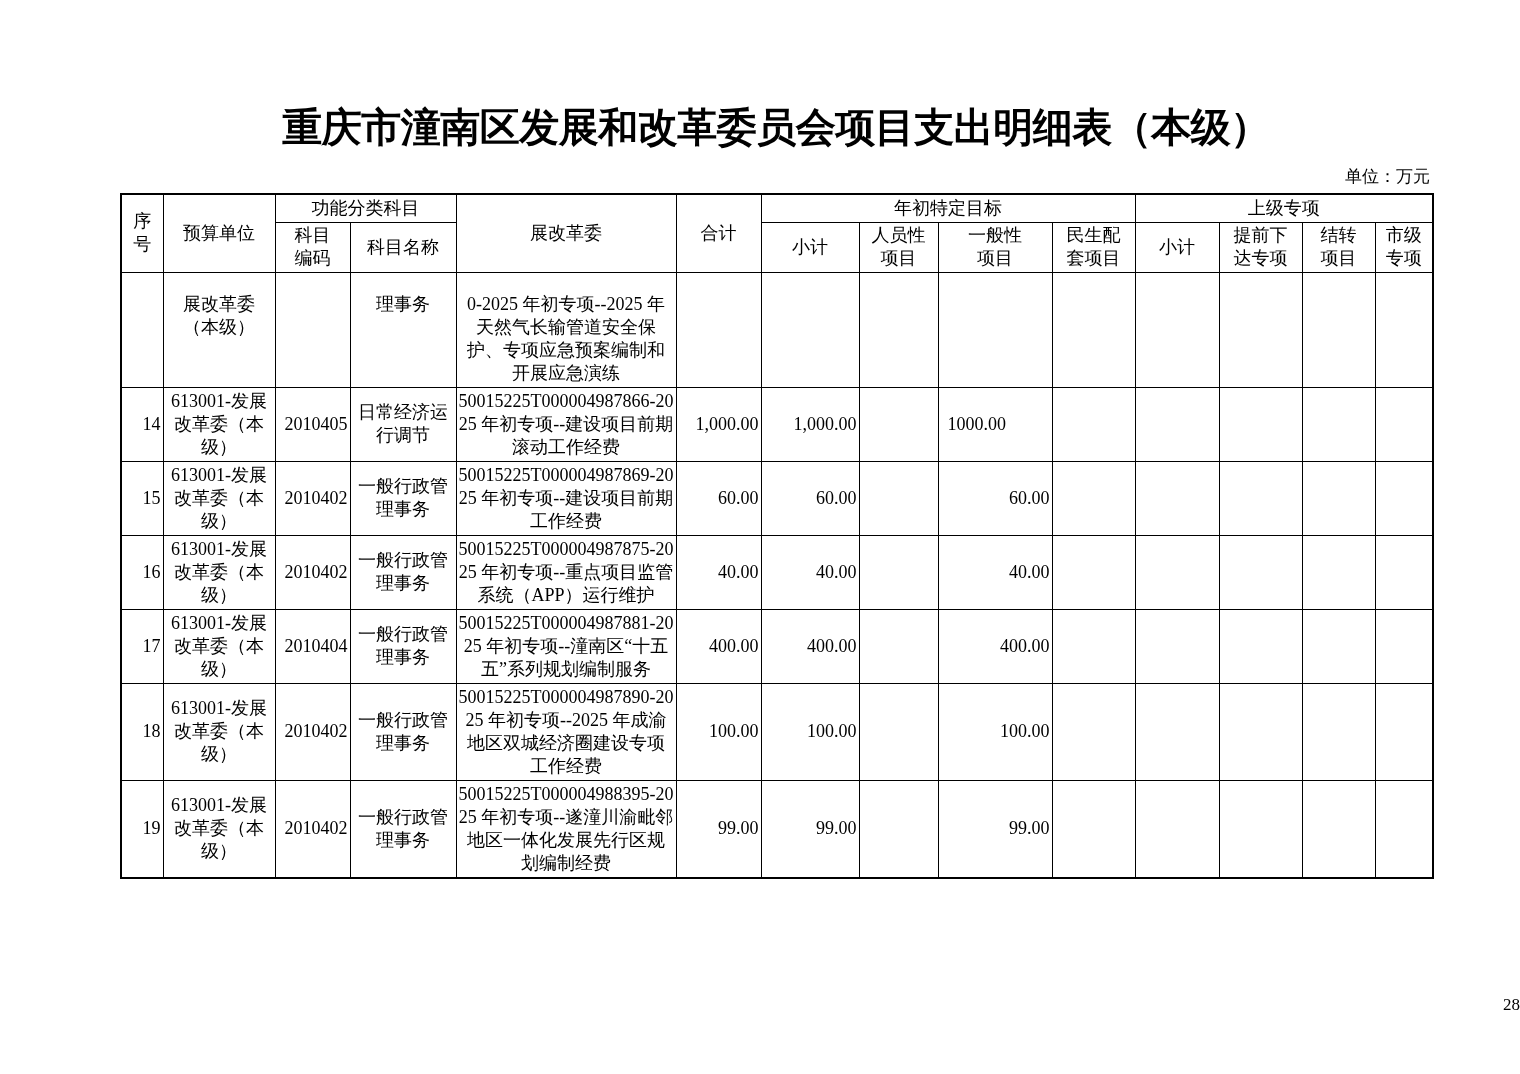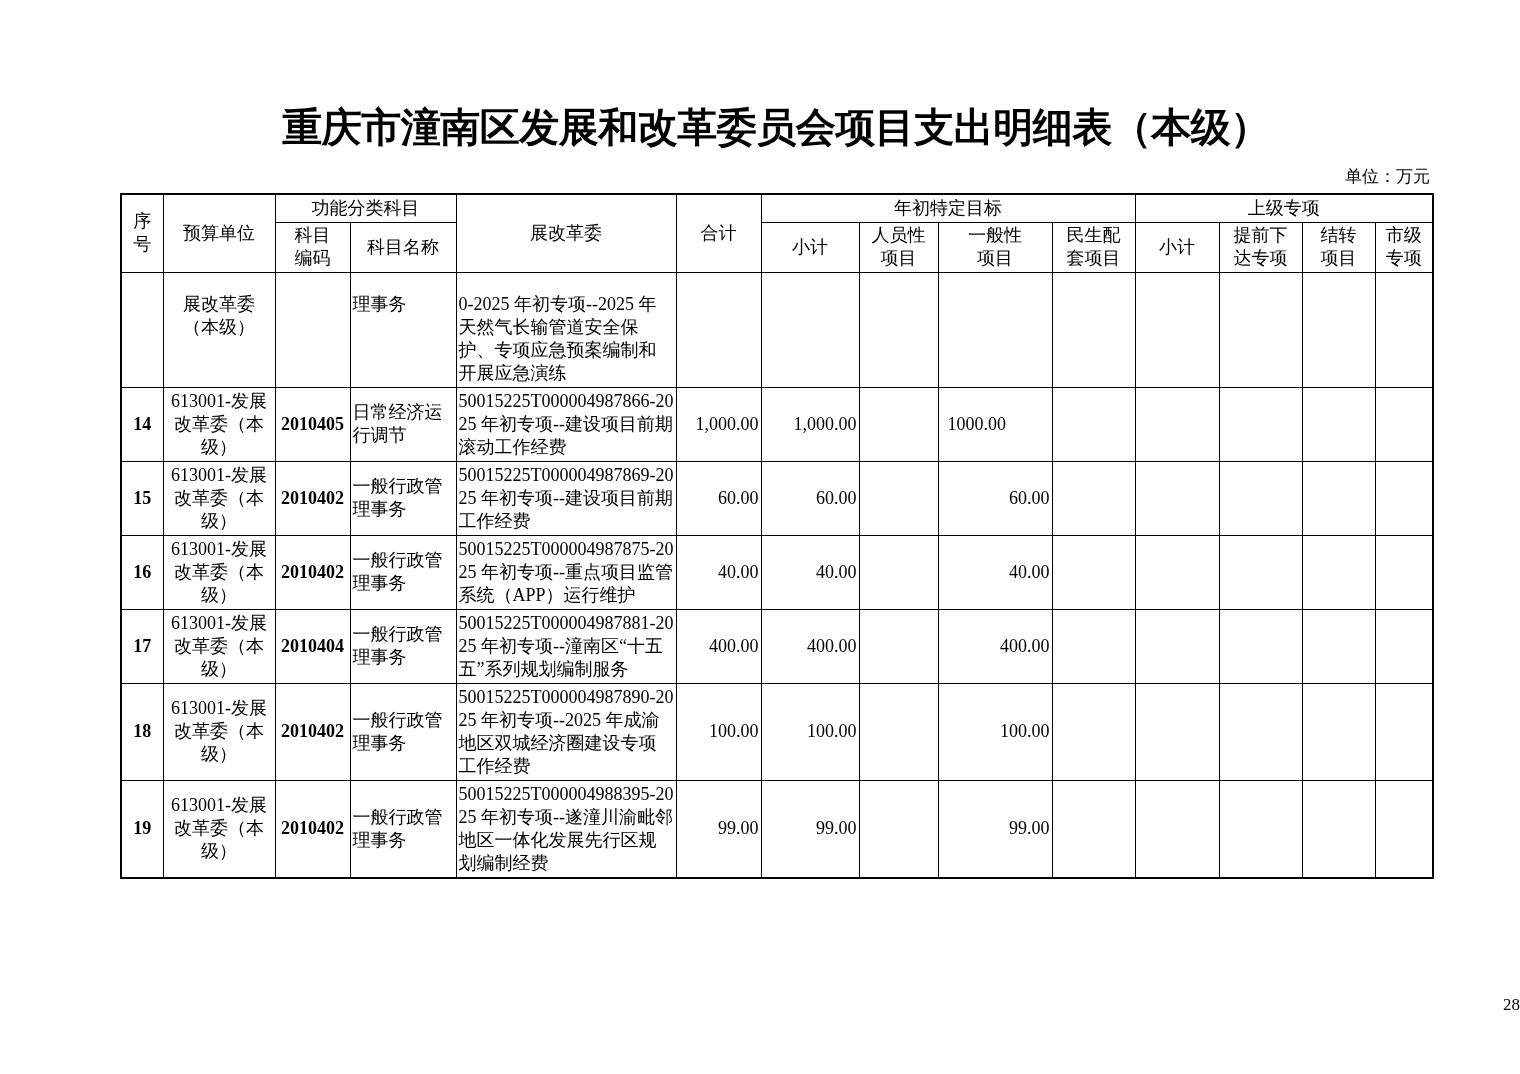--- a/index.html
+++ b/index.html
@@ -51,24 +51,24 @@
     overflow: hidden;
   }
   table.budget th {
     font-weight: normal;
     text-align: center;
     white-space: pre-line;
     padding: 1px 2px;
   }
   tr.hrow1 { height: 28px; }
   tr.hrow2 { height: 50px; }
-  td.c-center { text-align: center; font-weight: bold; }
+  td.c-center { text-align: right; }
   td.c-unit   { text-align: center; padding: 2px 11px; word-break: break-all; }
-  td.c-subj   { text-align: left; padding: 2px 6px 2px 8px; }
-  td.c-proj   { text-align: left; padding: 3px 26px 3px 8px; word-break: break-all; margin-left: 32px; }
+  td.c-subj   { text-align: center; padding: 2px 6px 2px 8px; }
+  td.c-proj   { text-align: center; padding: 3px 26px 3px 8px; word-break: break-all; margin-left: 32px; }
   td.c-num    { text-align: right; padding: 2px 12px 2px 4px; }
   td.c-num.left-num { text-align: left; padding: 2px 4px 2px 9px; margin-left: 18px; }
   tr.cont td  { vertical-align: top; padding-top: 20px; }
   .page-number {
     position: absolute;
     top: 963px;
     left: 0;
     width: 1520px;
     text-align: right;
     font-size: 17px;

